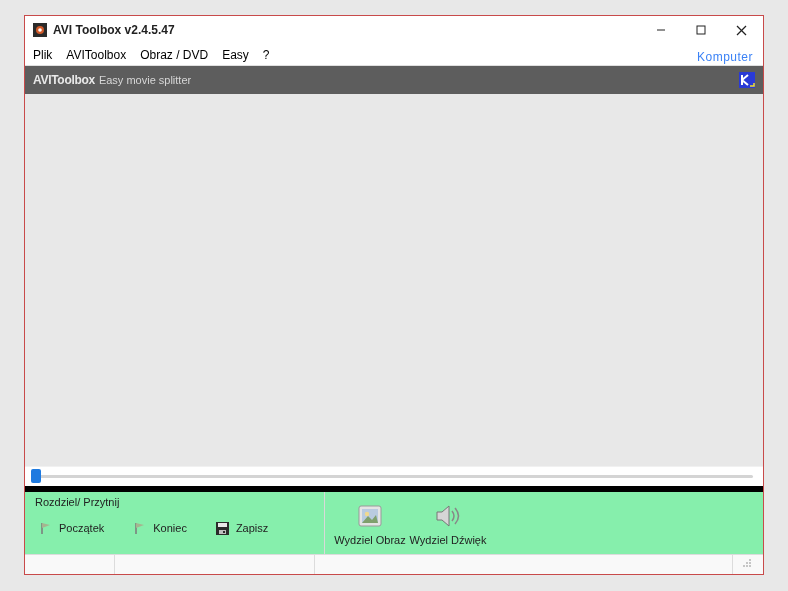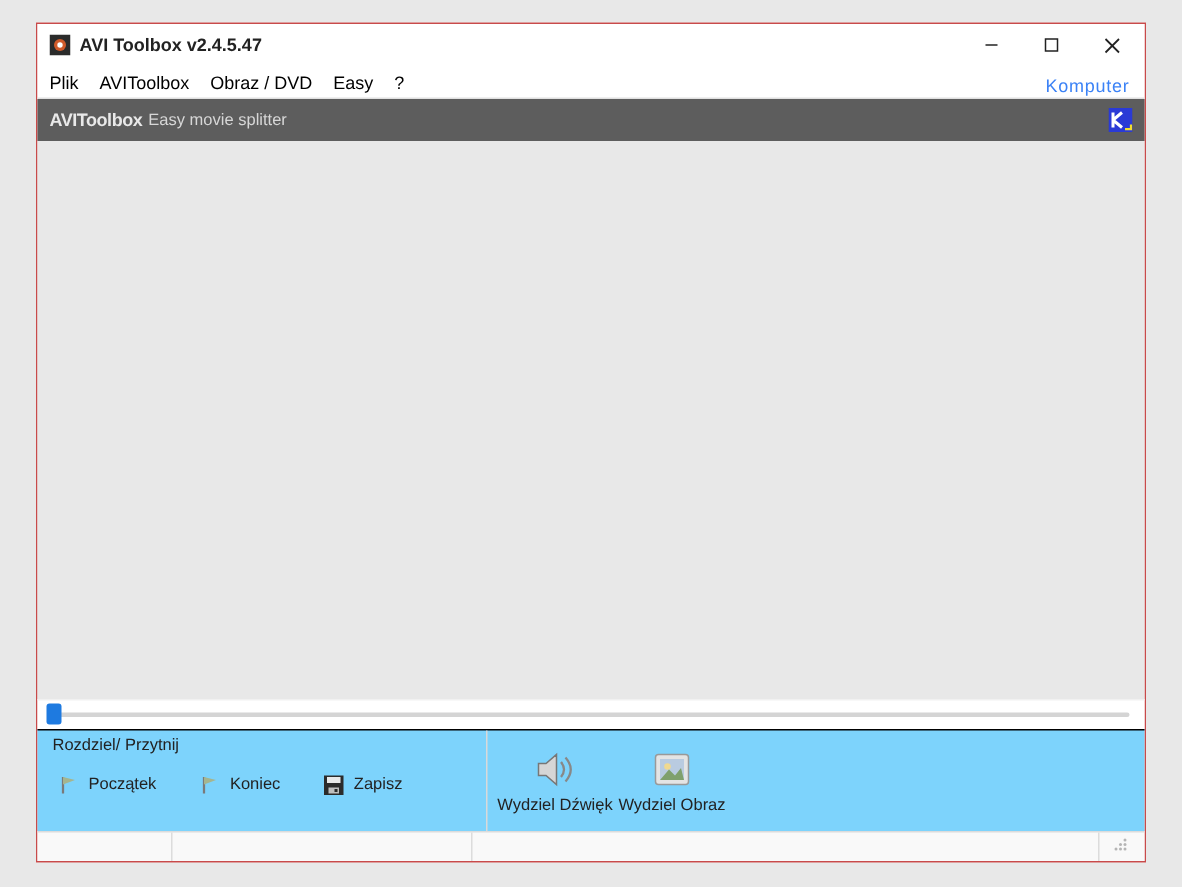--- a/index.html
+++ b/index.html
@@ -50,22 +50,22 @@
     }
     .slider-track {
       position: absolute; left: 10px; right: 10px; top: 8px; height: 3px;
       background: #d4d4d4; border-radius: 2px;
     }
     .slider-thumb {
       position: absolute; left: 6px; top: 2px; width: 10px; height: 14px;
       background: #1e7ae0; border-radius: 2px;
     }
     .toolbar {
-      height: 68px; background: #7dd3fc; display: flex; align-items: stretch;
-      border-top: 1px solid #000000;
+      height: 68px; background: #86efac; display: flex; align-items: stretch;
+      border-top: 6px solid #000000;
     }
     .group {
       padding: 2px 10px 4px 10px; display: flex; flex-direction: column;
       border-right: 1px solid #d9d9d9;
     }
     .group-title { font-size: 11px; color: #222; padding: 2px 0 4px 0; }
     .group-row { display: flex; gap: 22px; align-items: center; padding-top: 4px; }
     .tbtn {
       display: flex; align-items: center; gap: 5px; font-size: 11px; color: #222;
       cursor: default; height: 24px; padding: 0 3px;
@@ -185,38 +185,38 @@
             </svg>
           </span>
           <span>Zapisz</span>
         </div>
       </div>
     </div>
 
     <div class="vgroup">
       <div class="vbtn">
         <span class="vicon">
-          <svg width="30" height="28" viewBox="0 0 30 28">
-            <path d="M4 10 L9 10 L16 4 L16 24 L9 18 L4 18 Z" fill="#d6d6d6" stroke="#777" stroke-width="1"></path>
-            <path d="M19 9 Q23 14 19 19" fill="none" stroke="#888" stroke-width="1.5"></path>
-            <path d="M22 6 Q29 14 22 22" fill="none" stroke="#888" stroke-width="1.5"></path>
-          </svg>
-        </span>
-        <span>Wydziel Dźwięk</span>
-      </div>
-      <div class="vbtn">
-        <span class="vicon">
           <svg width="28" height="28" viewBox="0 0 28 28">
             <rect x="3" y="4" width="22" height="20" rx="2" fill="#e4e4e4" stroke="#999" stroke-width="1"></rect>
             <rect x="6" y="7" width="16" height="14" fill="#b9cbe0"></rect>
             <circle cx="11" cy="12" r="2.2" fill="#f0d98f"></circle>
             <path d="M6 21 L12 14 L16 18 L20 13 L22 21 Z" fill="#7fa06d"></path>
           </svg>
         </span>
         <span>Wydziel Obraz</span>
+      </div>
+      <div class="vbtn">
+        <span class="vicon">
+          <svg width="30" height="28" viewBox="0 0 30 28">
+            <path d="M4 10 L9 10 L16 4 L16 24 L9 18 L4 18 Z" fill="#d6d6d6" stroke="#777" stroke-width="1"></path>
+            <path d="M19 9 Q23 14 19 19" fill="none" stroke="#888" stroke-width="1.5"></path>
+            <path d="M22 6 Q29 14 22 22" fill="none" stroke="#888" stroke-width="1.5"></path>
+          </svg>
+        </span>
+        <span>Wydziel Dźwięk</span>
       </div>
     </div>
   </div>
 
   <div class="statusbar">
     <div class="status-cell" style="flex:0 0 90px;"></div>
     <div class="status-cell" style="flex:0 0 200px;"></div>
     <div class="status-cell"></div>
     <div class="status-cell">
       <svg class="resize-grip" width="14" height="14" viewBox="0 0 14 14">

